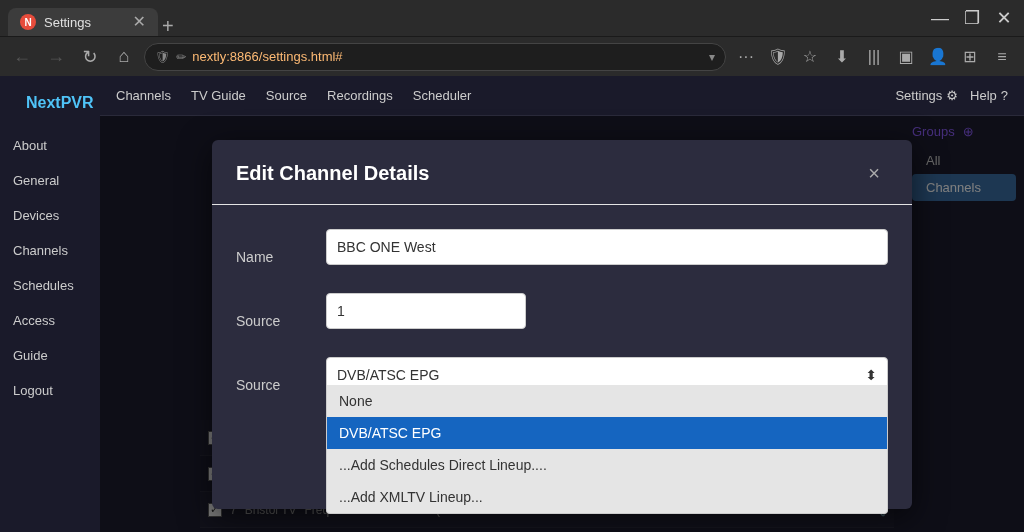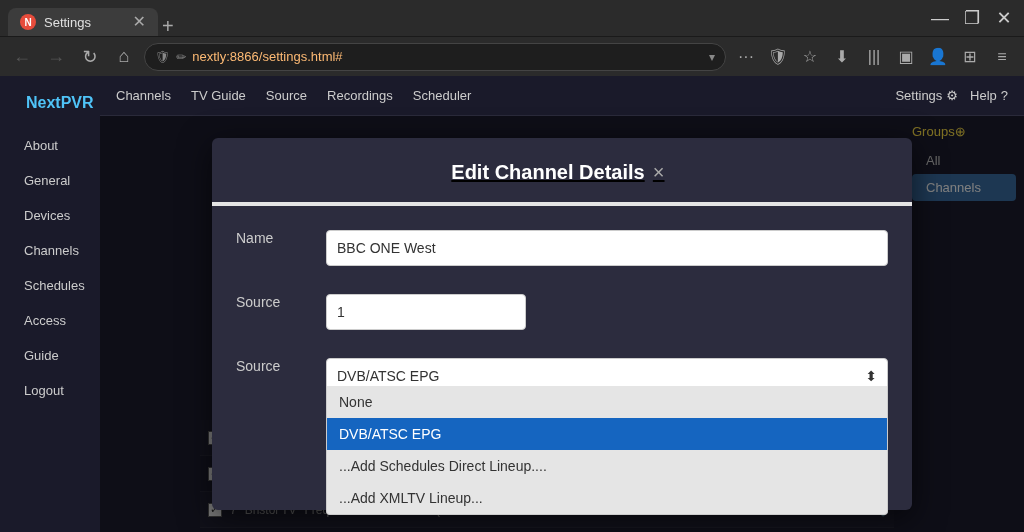--- a/index.html
+++ b/index.html
@@ -183,21 +183,21 @@
     .app-logo {
       color: #4fc3f7;
       font-size: 16px;
       font-weight: bold;
       padding: 10px 12px 16px;
       text-align: center;
       margin-left: 14px;
     }
 
     .sidebar-item {
-      padding: 10px 24px;
+      padding: 10px 13px;
       color: #ccc;
       cursor: pointer;
       font-size: 13px;
     }
 
     
     .main-content {
       flex: 1;
       background: #1c1c2e;
       display: flex;
@@ -252,25 +252,25 @@
     
     .groups-area {
       position: absolute;
       right: 0;
       top: 0;
       width: 120px;
       padding: 8px;
     }
 
     .groups-header {
-      color: #fde047;
+      color: #8b5cf6;
       font-size: 13px;
       display: flex;
       align-items: center;
-      gap: 0;
+      gap: 8px;
       margin-bottom: 8px;
     }
 
     .group-item {
       padding: 6px 14px;
       color: #ccc;
       font-size: 13px;
       cursor: pointer;
       border-radius: 4px;
     }
@@ -321,23 +321,22 @@
       width: 700px;
       padding: 0;
       box-shadow: 0 8px 32px rgba(0,0,0,0.6);
       position: relative;
     }
 
     .modal-header {
       padding: 20px 24px 16px;
       display: flex;
       align-items: center;
-      justify-content: center;
-      border-bottom: 4px solid #e5e5e5;
-      text-decoration: underline;
+      justify-content: space-between;
+      border-bottom: 1px solid #e5e5e5;
     }
 
     .modal-title {
       color: #ffffff;
       font-size: 20px;
       font-weight: 600;
     }
 
     .modal-close {
       color: #aaa;
@@ -350,21 +349,21 @@
       justify-content: center;
       border-radius: 4px;
     }
 
     .modal-body {
       padding: 24px;
     }
 
     .form-row {
       display: flex;
-      align-items: flex-start;
+      align-items: flex-end;
       margin-bottom: 28px;
     }
 
     .form-label {
       width: 90px;
       color: #ccc;
       font-size: 14px;
       flex-shrink: 0;
     }
 

